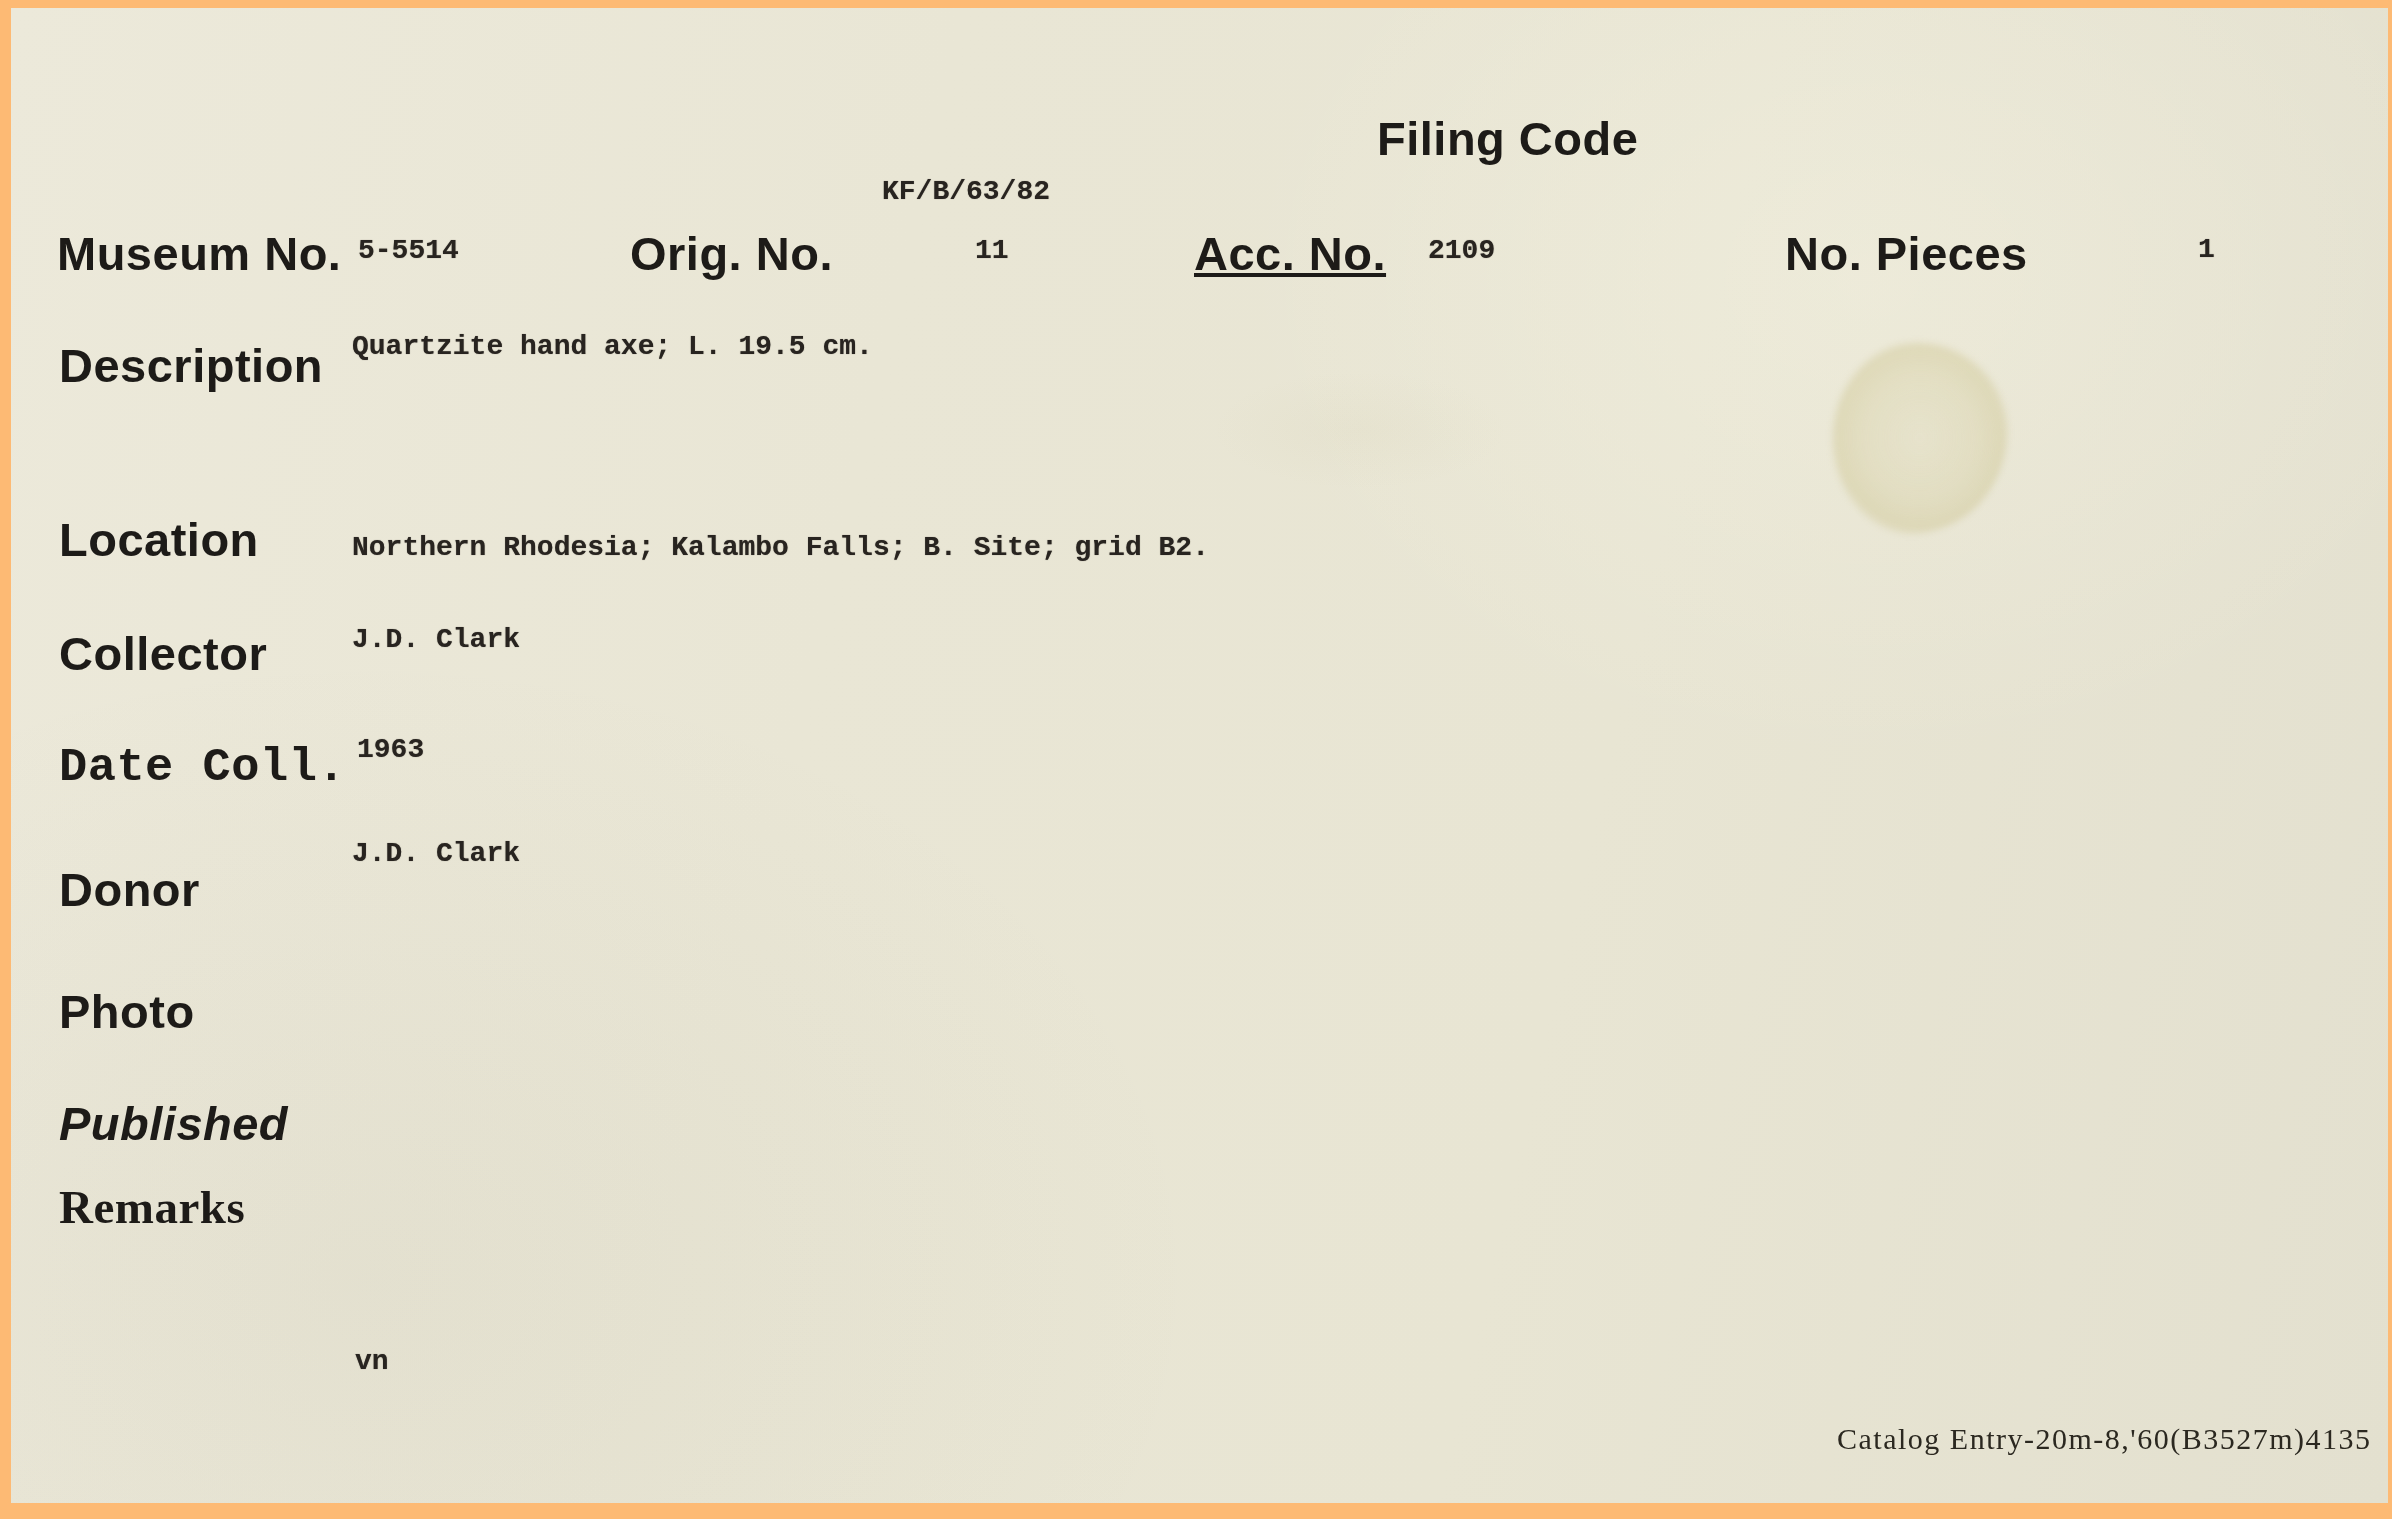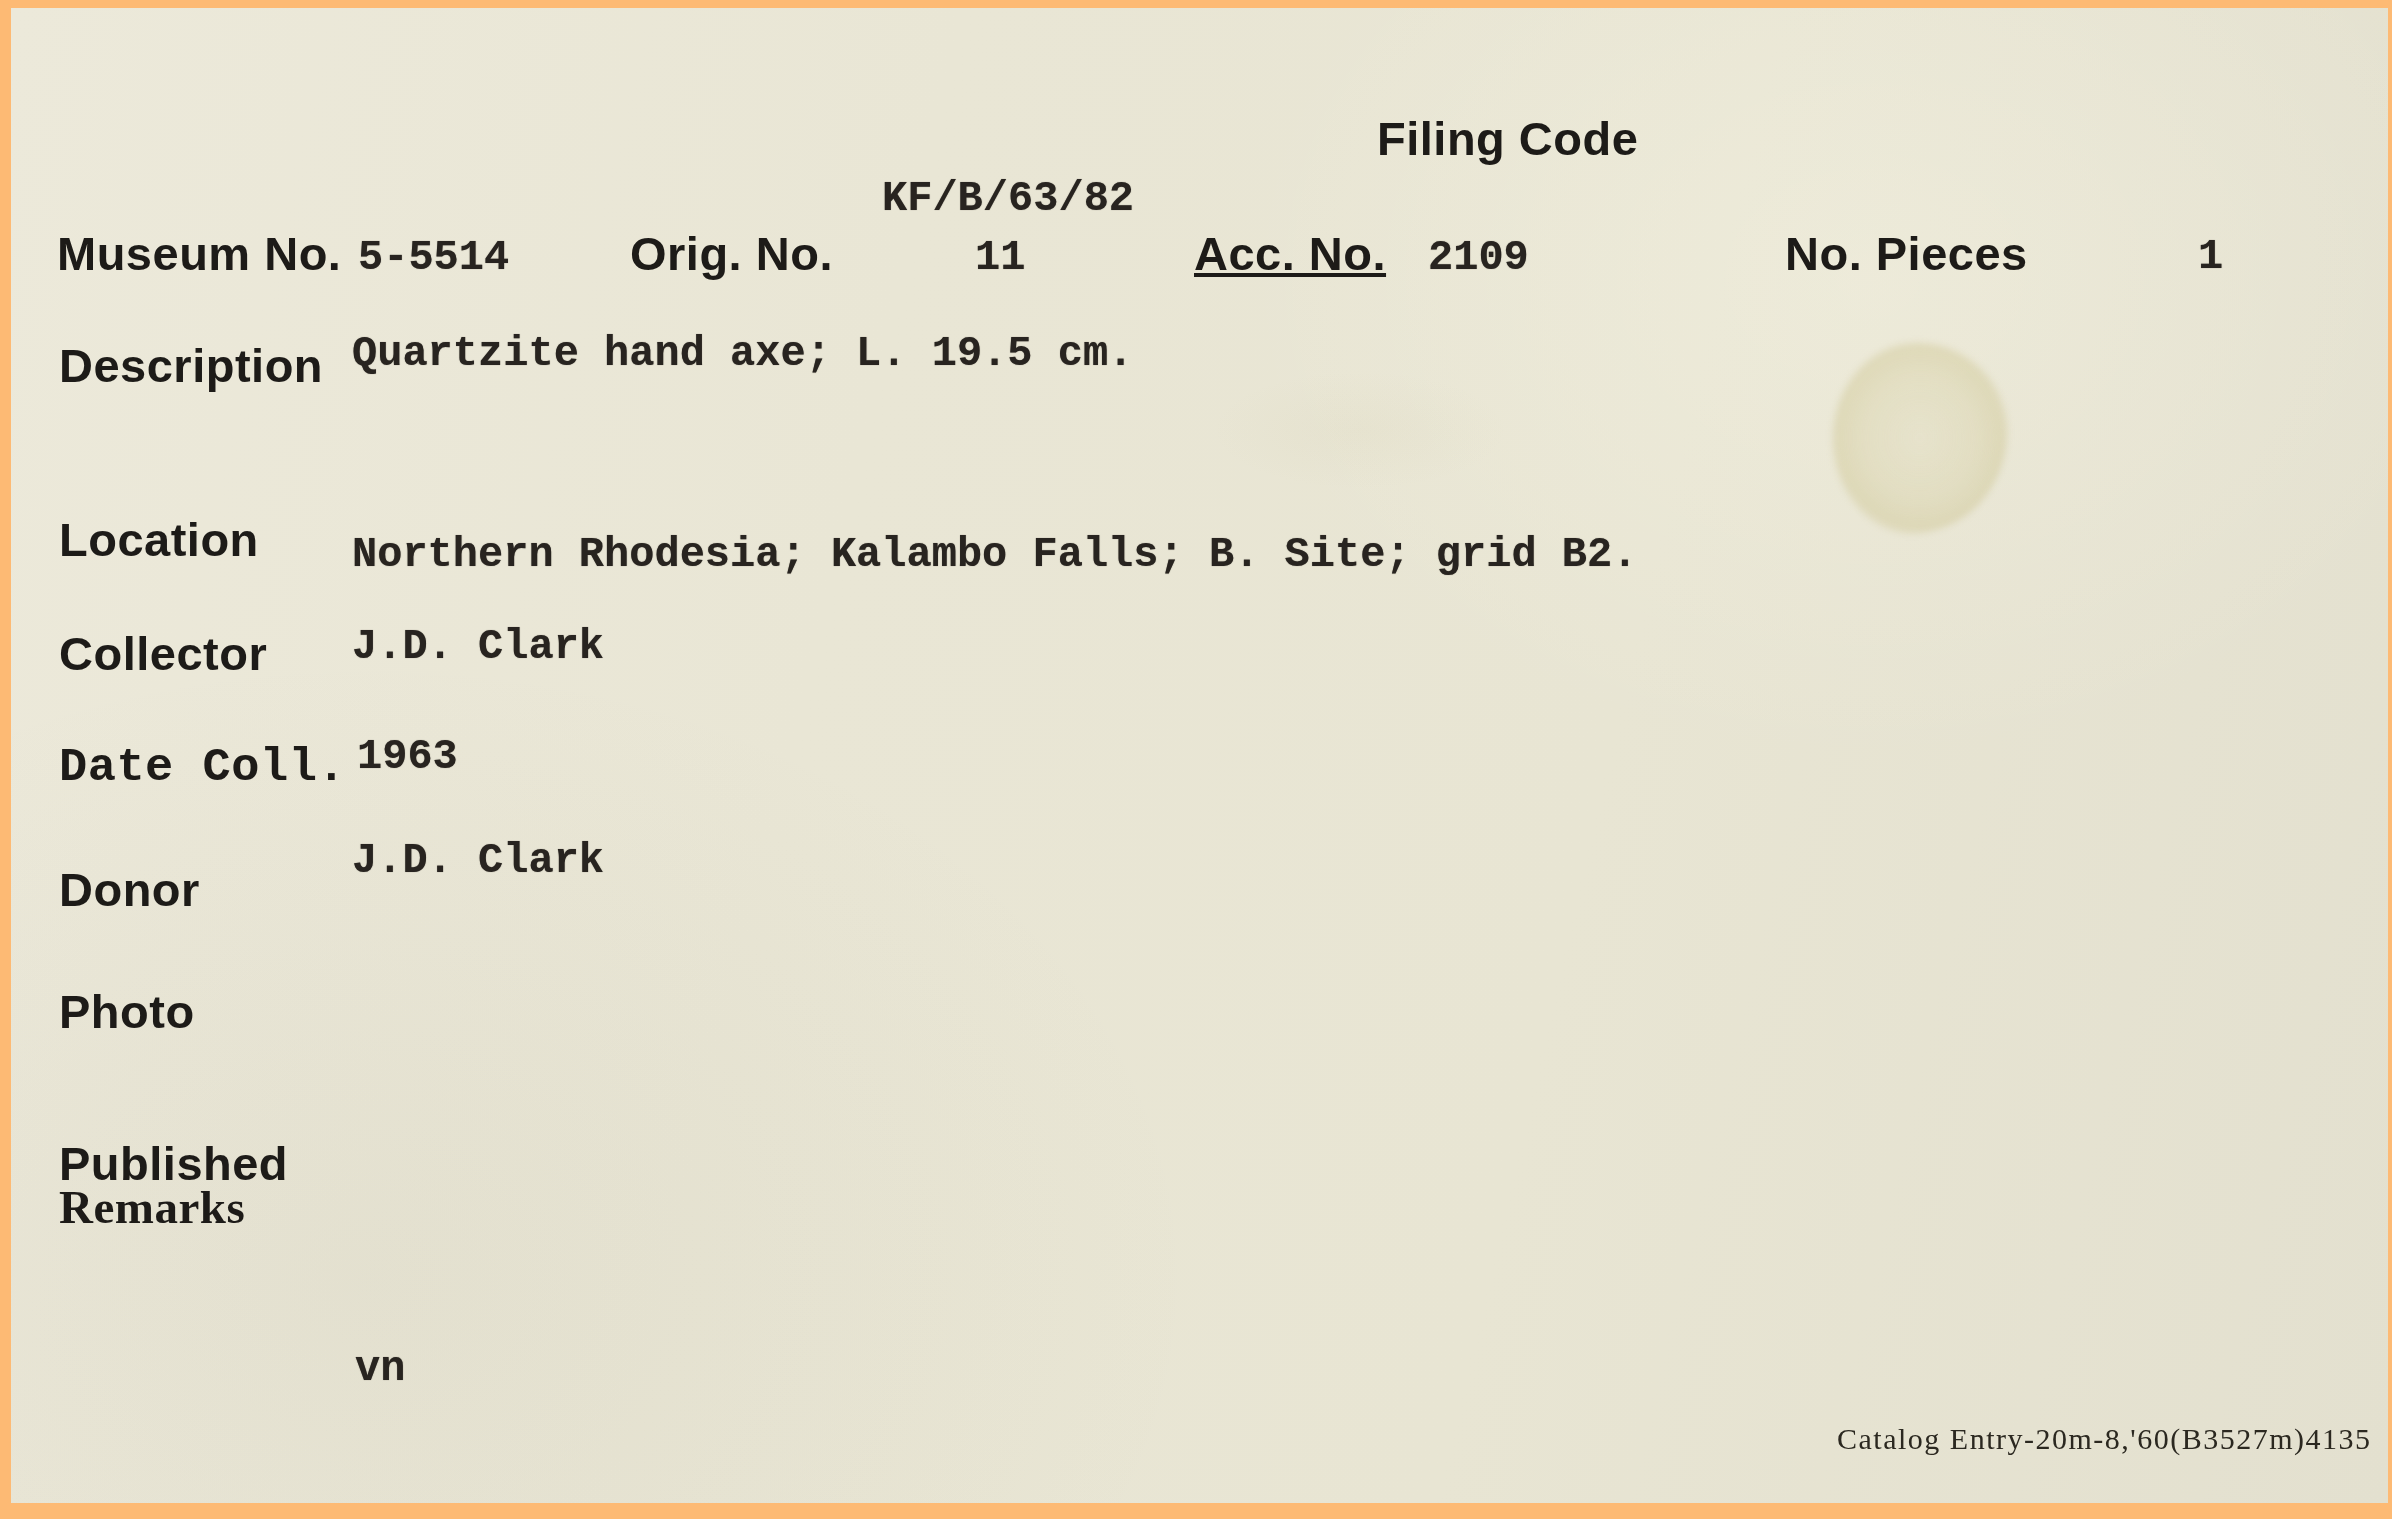--- a/index.html
+++ b/index.html
@@ -48,21 +48,21 @@
     line-height: 1;
     letter-spacing: 0.5px;
     color: #1d1b18;
   }
   
   .type {
     position: absolute;
     white-space: nowrap;
     font-family: "Liberation Mono", "DejaVu Sans Mono", monospace;
     font-weight: 700;
-    font-size: 42px;
+    font-size: 28px;
     line-height: 1;
     color: #282420;
     text-shadow: 0 0 1px rgba(40,35,25,0.55);
   }
   
   .printcode {
     position: absolute;
     white-space: nowrap;
     font-family: "Liberation Serif", "DejaVu Serif", serif;
     font-weight: normal;
@@ -107,21 +107,21 @@
 
   <span class="print" style="left:59px; top:744px;font-family:Liberation Mono, monospace;">Date Coll.</span>
   <span class="type" style="left:357px; top:736px;">1963</span>
 
   <span class="print" style="left:59px; top:866px;">Donor</span>
   <span class="type" style="left:352px; top:840px;">J.D. Clark</span>
 
   <span class="print" style="left:59px; top:988px;">Photo</span>
   <span class="type" style="left:352px; top:985px;"></span>
 
-  <span class="print" style="left:59px; top:1140px;">Published</span>
+  <span class="print" style="left:59px; top:1100px;font-style:italic;">Published</span>
   <span class="type" style="left:352px; top:1097px;"></span>
 
   <span class="print" style="left:59px; top:1184px;font-family:Liberation Serif, serif;">Remarks</span>
   <span class="type" style="left:352px; top:1217px;"></span>
 
   <span class="type" style="left:355px; top:1348px;">vn</span>
 
   <span class="printcode" style="left:1837px; top:1424px;">Catalog Entry-20m-8,'60(B3527m)4135</span>
 </div>
 

